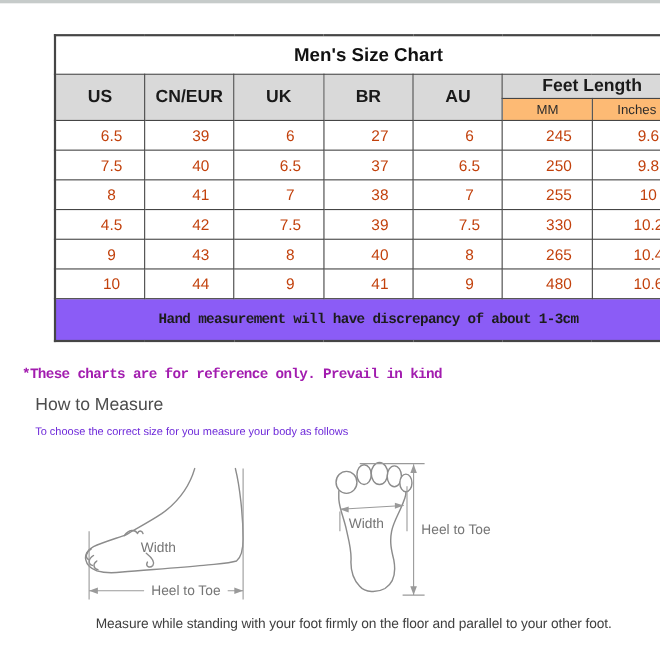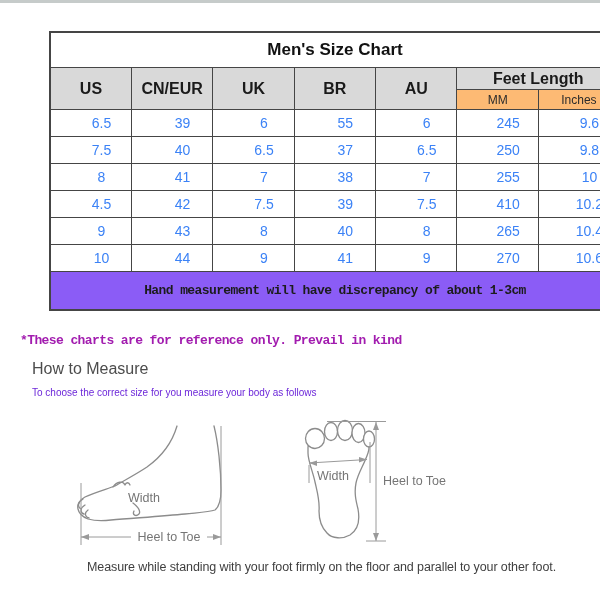--- a/index.html
+++ b/index.html
@@ -23,21 +23,21 @@
   .row-title th{
     height:34px;background:#ffffff;font-size:17px;font-weight:bold;color:#111111;
   }
   .row-head th{
     height:21px;background:#d9d9d9;font-size:16px;font-weight:bold;color:#1a1a1a;
   }
   .row-sub th{
     height:19px;background:#fdba74;font-size:12px;font-weight:normal;color:#2b2b2b;
   }
   .size-table tbody td{
-    height:26px;background:#ffffff;font-size:14px;color:#3b82f6;padding-left:21px;
+    height:26px;background:#ffffff;font-size:14px;color:#c2410c;padding-left:21px;
   }
   .size-table tfoot td{
     height:37px;background:#8b5cf6;
     font-family:"Liberation Mono","DejaVu Sans Mono",monospace;
     font-weight:bold;font-size:13px;letter-spacing:-0.6px;color:#1c1c1c;
   }
 
   
   .ref-note{
     position:absolute;left:20px;top:333px;
@@ -97,21 +97,21 @@
     <tr class="row-sub">
       <th>MM</th>
       <th>Inches</th>
     </tr>
   </thead>
   <tbody>
       <tr>
         <td>6.5</td>
         <td>39</td>
         <td>6</td>
-        <td>55</td>
+        <td>27</td>
         <td>6</td>
         <td>245</td>
         <td>9.6</td>
       </tr>
       <tr>
         <td>7.5</td>
         <td>40</td>
         <td>6.5</td>
         <td>37</td>
         <td>6.5</td>
@@ -126,39 +126,39 @@
         <td>7</td>
         <td>255</td>
         <td>10</td>
       </tr>
       <tr>
         <td>4.5</td>
         <td>42</td>
         <td>7.5</td>
         <td>39</td>
         <td>7.5</td>
-        <td>410</td>
+        <td>330</td>
         <td>10.2</td>
       </tr>
       <tr>
         <td>9</td>
         <td>43</td>
         <td>8</td>
         <td>40</td>
         <td>8</td>
         <td>265</td>
         <td>10.4</td>
       </tr>
       <tr>
         <td>10</td>
         <td>44</td>
         <td>9</td>
         <td>41</td>
         <td>9</td>
-        <td>270</td>
+        <td>480</td>
         <td>10.6</td>
       </tr>
     </tbody>
   <tfoot>
     <tr>
       <td colspan="7">Hand measurement will have discrepancy of about 1-3cm</td>
     </tr>
   </tfoot>
 </table>
 

